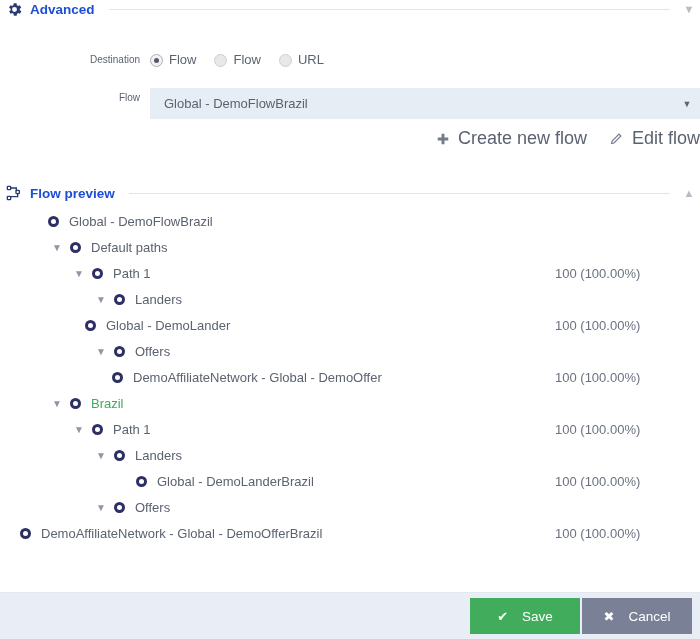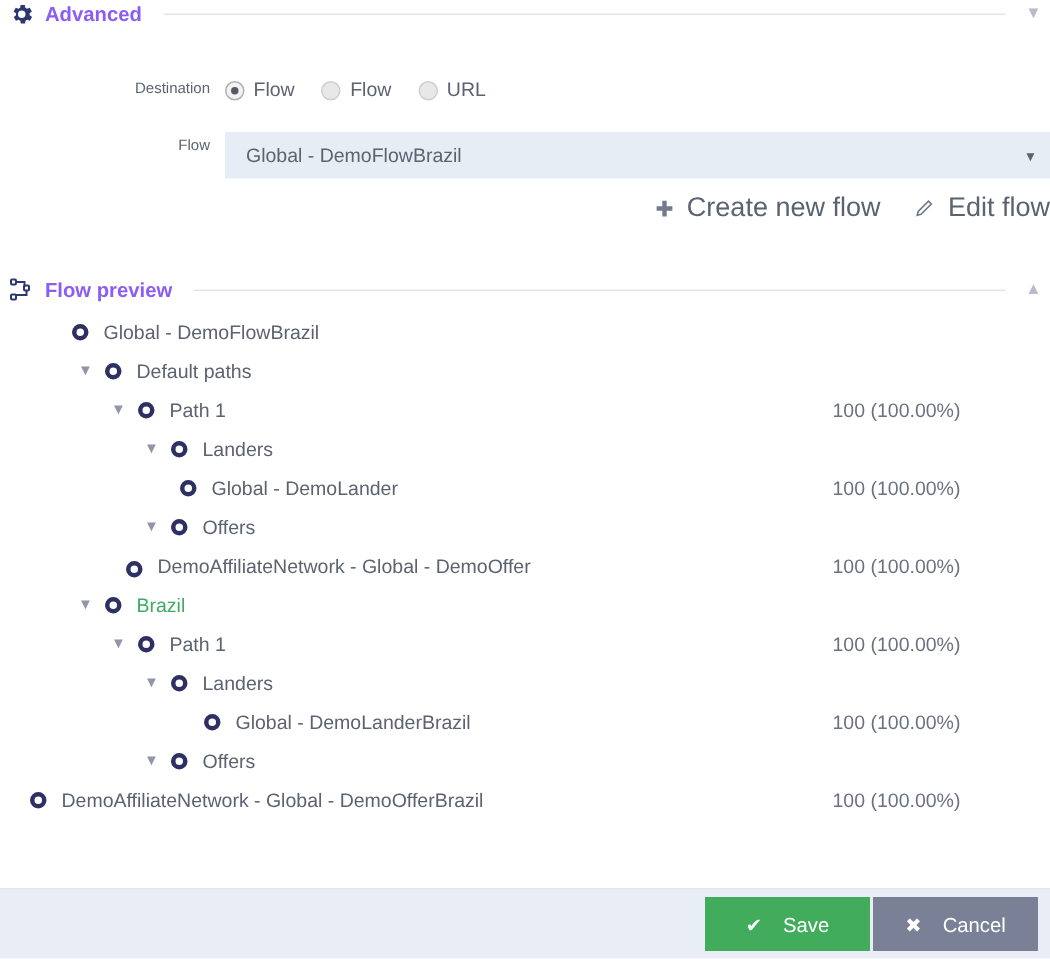--- a/index.html
+++ b/index.html
@@ -30,21 +30,21 @@
     height: 20px;
     flex: 0 0 20px;
     display: flex;
     align-items: center;
     justify-content: center;
     color: #2c3870;
   }
   .section-head .sh-title {
     font-weight: bold;
     font-size: 13.5px;
-    color: #8b5cf6;
+    color: #1d4ed8;
     margin-left: 6px;
     white-space: nowrap;
   }
   .section-head .sh-rule {
     flex: 1 1 auto;
     height: 1px;
     background: #e2e4ea;
     margin: 0 10px 0 14px;
   }
   .section-head .sh-chevron {
@@ -395,37 +395,37 @@
     </div>
     <div class="tree-row">
       <div class="tree-left" style="padding-left: 94px;">
         <span class="tw-caret">▼</span>
         <span class="node-dot"></span>
         <span class="node-label">Landers</span>
       </div>
       <div class="node-stat"></div>
     </div>
     <div class="tree-row">
-      <div class="tree-left" style="padding-left: 100px;">
+      <div class="tree-left" style="padding-left: 65px;">
         <span class="tw-caret empty"></span>
         <span class="node-dot"></span>
         <span class="node-label">Global - DemoLander</span>
       </div>
       <div class="node-stat">100 (100.00%)</div>
     </div>
     <div class="tree-row">
       <div class="tree-left" style="padding-left: 94px;">
         <span class="tw-caret">▼</span>
         <span class="node-dot"></span>
         <span class="node-label">Offers</span>
       </div>
       <div class="node-stat"></div>
     </div>
     <div class="tree-row">
-      <div class="tree-left" style="padding-left: 64px; align-items: flex-end;">
+      <div class="tree-left" style="padding-left: 92px;">
         <span class="tw-caret empty"></span>
         <span class="node-dot"></span>
         <span class="node-label">DemoAffiliateNetwork - Global - DemoOffer</span>
       </div>
       <div class="node-stat">100 (100.00%)</div>
     </div>
     <div class="tree-row">
       <div class="tree-left" style="padding-left: 50px;">
         <span class="tw-caret">▼</span>
         <span class="node-dot"></span>

